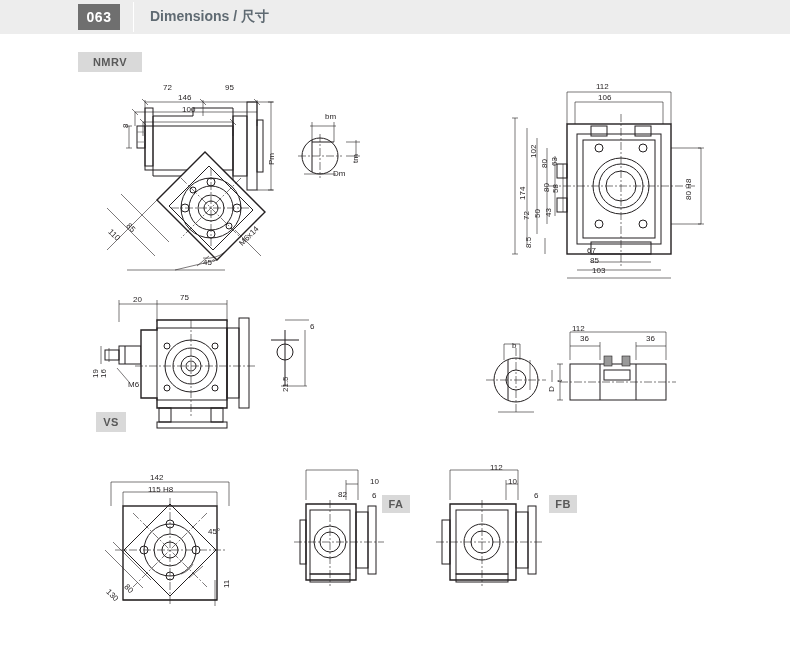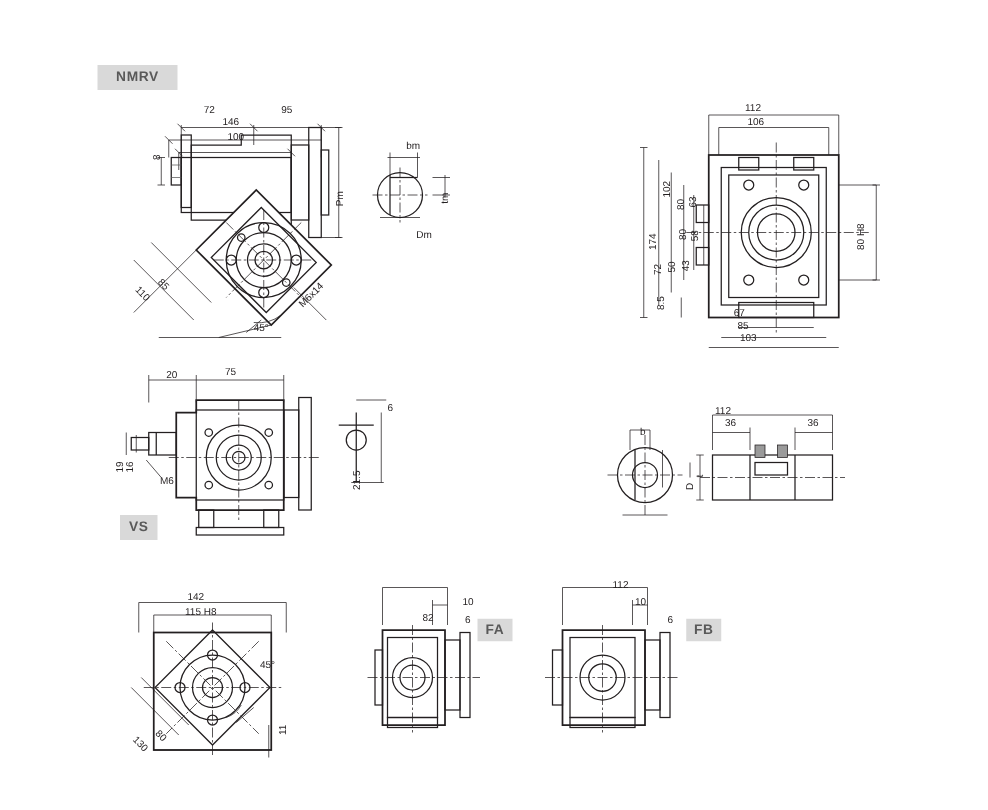--- a/index.html
+++ b/index.html
@@ -61,20 +61,29 @@
   }
   .lbl.v{transform-origin:0 0;transform:rotate(-90deg);}
   .lbl.d45{transform-origin:0 0;transform:rotate(-45deg);}
   .lbl.d45p{transform-origin:0 0;transform:rotate(45deg);}
 </style>
 </head>
 <body>
 
 <div class="page">
 
+  <div class="header">
+    <div class="pagebox">063</div>
+    <div class="divider"></div>
+    <div class="title">
+      <span>Dimensions</span>
+      <span>/</span>
+      <span>尺寸</span>
+    </div>
+  </div>
 
   <div class="tag tag-nmrv">NMRV</div>
   <div class="tag tag-vs">VS</div>
   <div class="tag tag-fa">FA</div>
   <div class="tag tag-fb">FB</div>
 
   <div class="dw" style="left:85px;top:80px;width:290px;height:200px;">
     <svg width="290" height="200" viewBox="0 0 290 200">
 
       <g class="dim">
@@ -202,21 +211,21 @@
         <line x1="44" y1="22" x2="44" y2="42"></line>
         <line x1="20" y1="26" x2="46" y2="26"></line>
         <line x1="56" y1="42" x2="70" y2="42"></line>
         <line x1="56" y1="56" x2="70" y2="56"></line>
         <line x1="66" y1="40" x2="66" y2="58"></line>
         <line x1="14" y1="74" x2="46" y2="74"></line>
       </g>
     </svg>
   </div>
   <div class="lbl" style="left:325px;top:113px;">bm</div>
-  <div class="lbl" style="left:308px;top:184px;padding-left:25px;">Dm</div>
+  <div class="lbl" style="left:308px;top:170px;padding-left:25px;">Dm</div>
   <div class="lbl v" style="left:352px;top:163px;">tm</div>
 
   <div class="dw" style="left:505px;top:78px;width:240px;height:205px;">
     <svg width="240" height="205" viewBox="0 0 240 205">
 
       <g class="dim">
         <line x1="62" y1="14" x2="166" y2="14"></line>
         <line x1="62" y1="14" x2="62" y2="46"></line>
         <line x1="166" y1="14" x2="166" y2="46"></line>
         <line x1="70" y1="24" x2="158" y2="24"></line>

